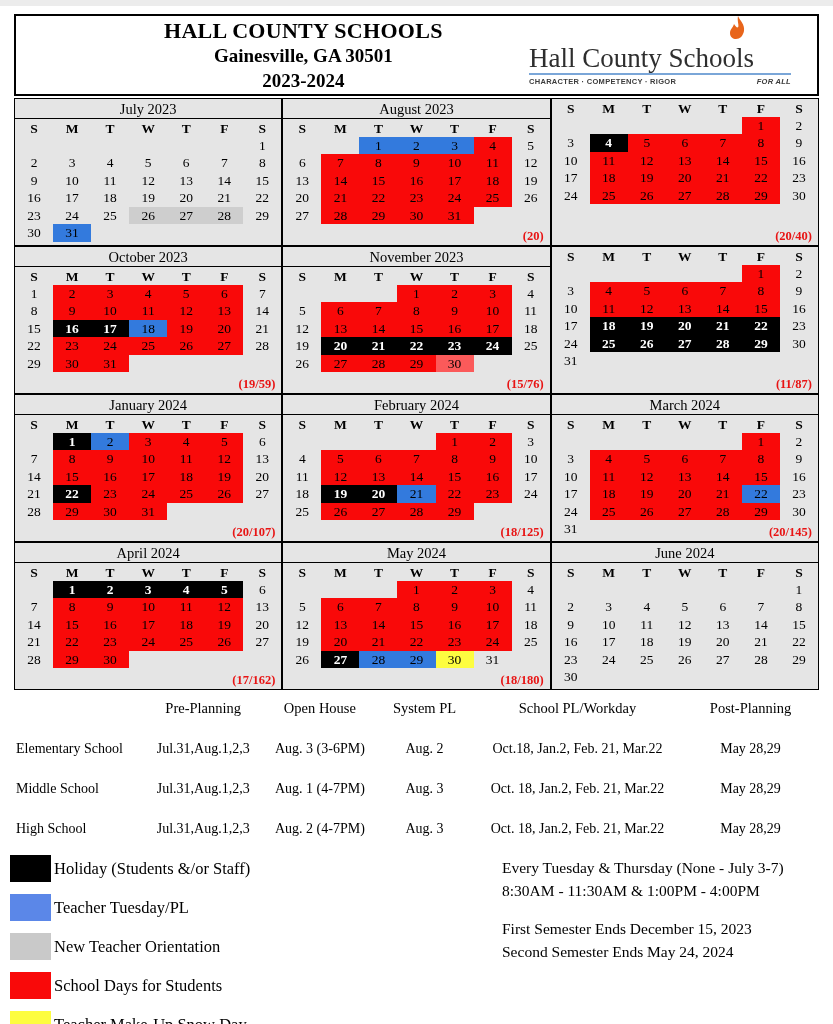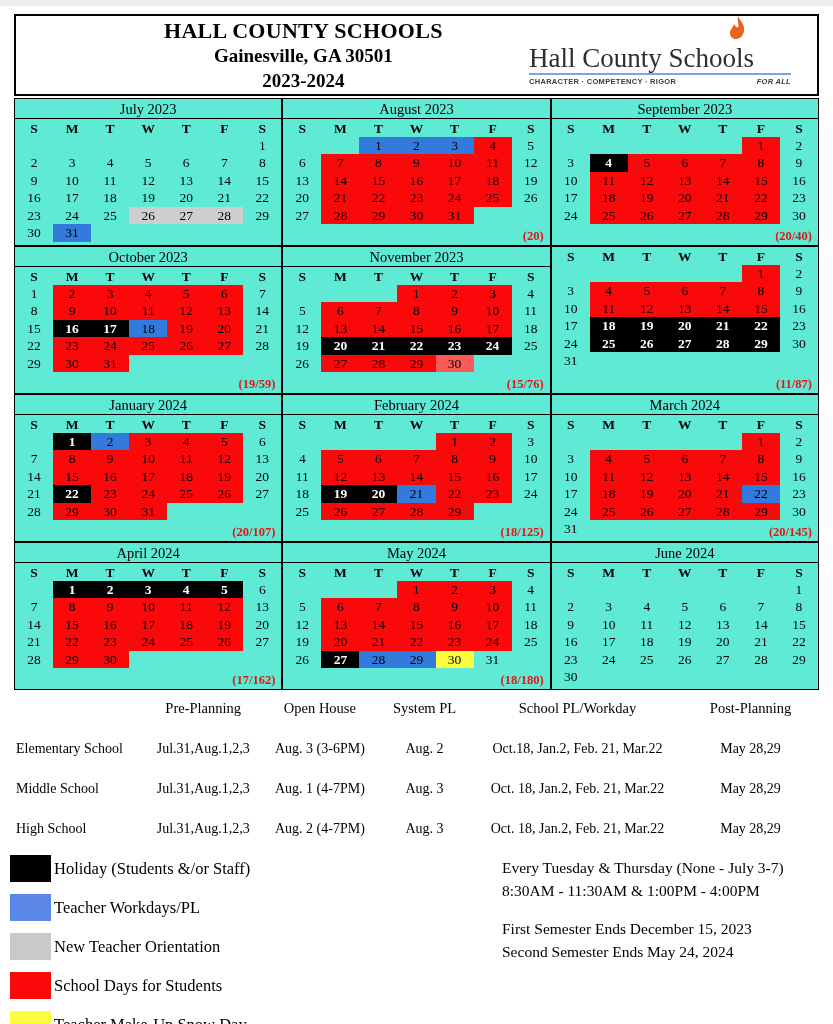--- a/index.html
+++ b/index.html
@@ -20,21 +20,21 @@
   .logo-text { font-size:27px; line-height:1; color:#2e2e2e; white-space:nowrap; }
   .logo-line { height:2px; margin-top:1px; }
   .logo-tags { display:flex; justify-content:space-between; margin-top:2px;
     font-family:"Liberation Sans","DejaVu Sans",sans-serif;
     font-size:7.5px; font-weight:bold; color:#3c3c3c; letter-spacing:.3px; }
   .for-all { font-style:italic; }
   .flame { position:absolute; top:-9px; right:44px; width:20px; height:30px; }
 
   
   .months { margin:0 14px; display:grid; grid-template-columns:repeat(3,1fr); }
-  .month { border:1.5px solid #000; height:148px; position:relative; background:#5eead4; }
+  .month { border:1.5px solid #000; height:148px; position:relative; background:#e5e5e5; }
   .month-title { height:20px; line-height:20px; text-align:center; font-size:14.5px;
     border-bottom:1.5px solid #000; }
   .mgrid { display:grid; grid-template-columns:repeat(7,1fr); grid-auto-rows:17.5px; }
   .dow { text-align:center; font-weight:bold; font-size:13.5px; line-height:19px; }
   .day { text-align:center; font-size:13.5px; line-height:17.5px; }
   .on-dark { color:#fff; font-weight:bold; }
   .count { position:absolute; right:6px; bottom:1px; font-size:12.5px; font-weight:bold;font-family:Liberation Serif, serif; }
 
   
   .schedule { margin:6px 14px 0; }
@@ -176,21 +176,20 @@
         <div class="day" style="background: rgb(249, 9, 9);">28</div>
         <div class="day" style="background: rgb(249, 9, 9);">29</div>
         <div class="day" style="background: rgb(249, 9, 9);">30</div>
         <div class="day" style="background: rgb(249, 9, 9);">31</div>
         <div class="day"></div>
         <div class="day"></div>
       </div>
       <div class="count" style="color: rgb(232, 20, 20);">(20)</div>
     </div>
     <div class="month">
-      <div class="month-title">September 2023</div>
       <div class="mgrid">
         <div class="dow">S</div>
         <div class="dow">M</div>
         <div class="dow">T</div>
         <div class="dow">W</div>
         <div class="dow">T</div>
         <div class="dow">F</div>
         <div class="dow">S</div>
         <div class="day"></div>
         <div class="day"></div>
@@ -713,21 +712,21 @@
 </div>
 
 <div class="bottom">
   <div class="legend" id="legend">
       <div class="legend-item">
         <div class="swatch" style="background: rgb(0, 0, 0);"></div>
         <div class="legend-label">Holiday (Students &amp;/or Staff)</div>
       </div>
       <div class="legend-item">
         <div class="swatch" style="background: rgb(91, 135, 232);"></div>
-        <div class="legend-label">Teacher Workdays/PL</div>
+        <div class="legend-label">Teacher Tuesday/PL</div>
       </div>
       <div class="legend-item">
         <div class="swatch" style="background: rgb(201, 201, 201);"></div>
         <div class="legend-label">New Teacher Orientation</div>
       </div>
       <div class="legend-item">
         <div class="swatch" style="background: rgb(249, 9, 9);"></div>
         <div class="legend-label">School Days for Students</div>
       </div>
       <div class="legend-item">

